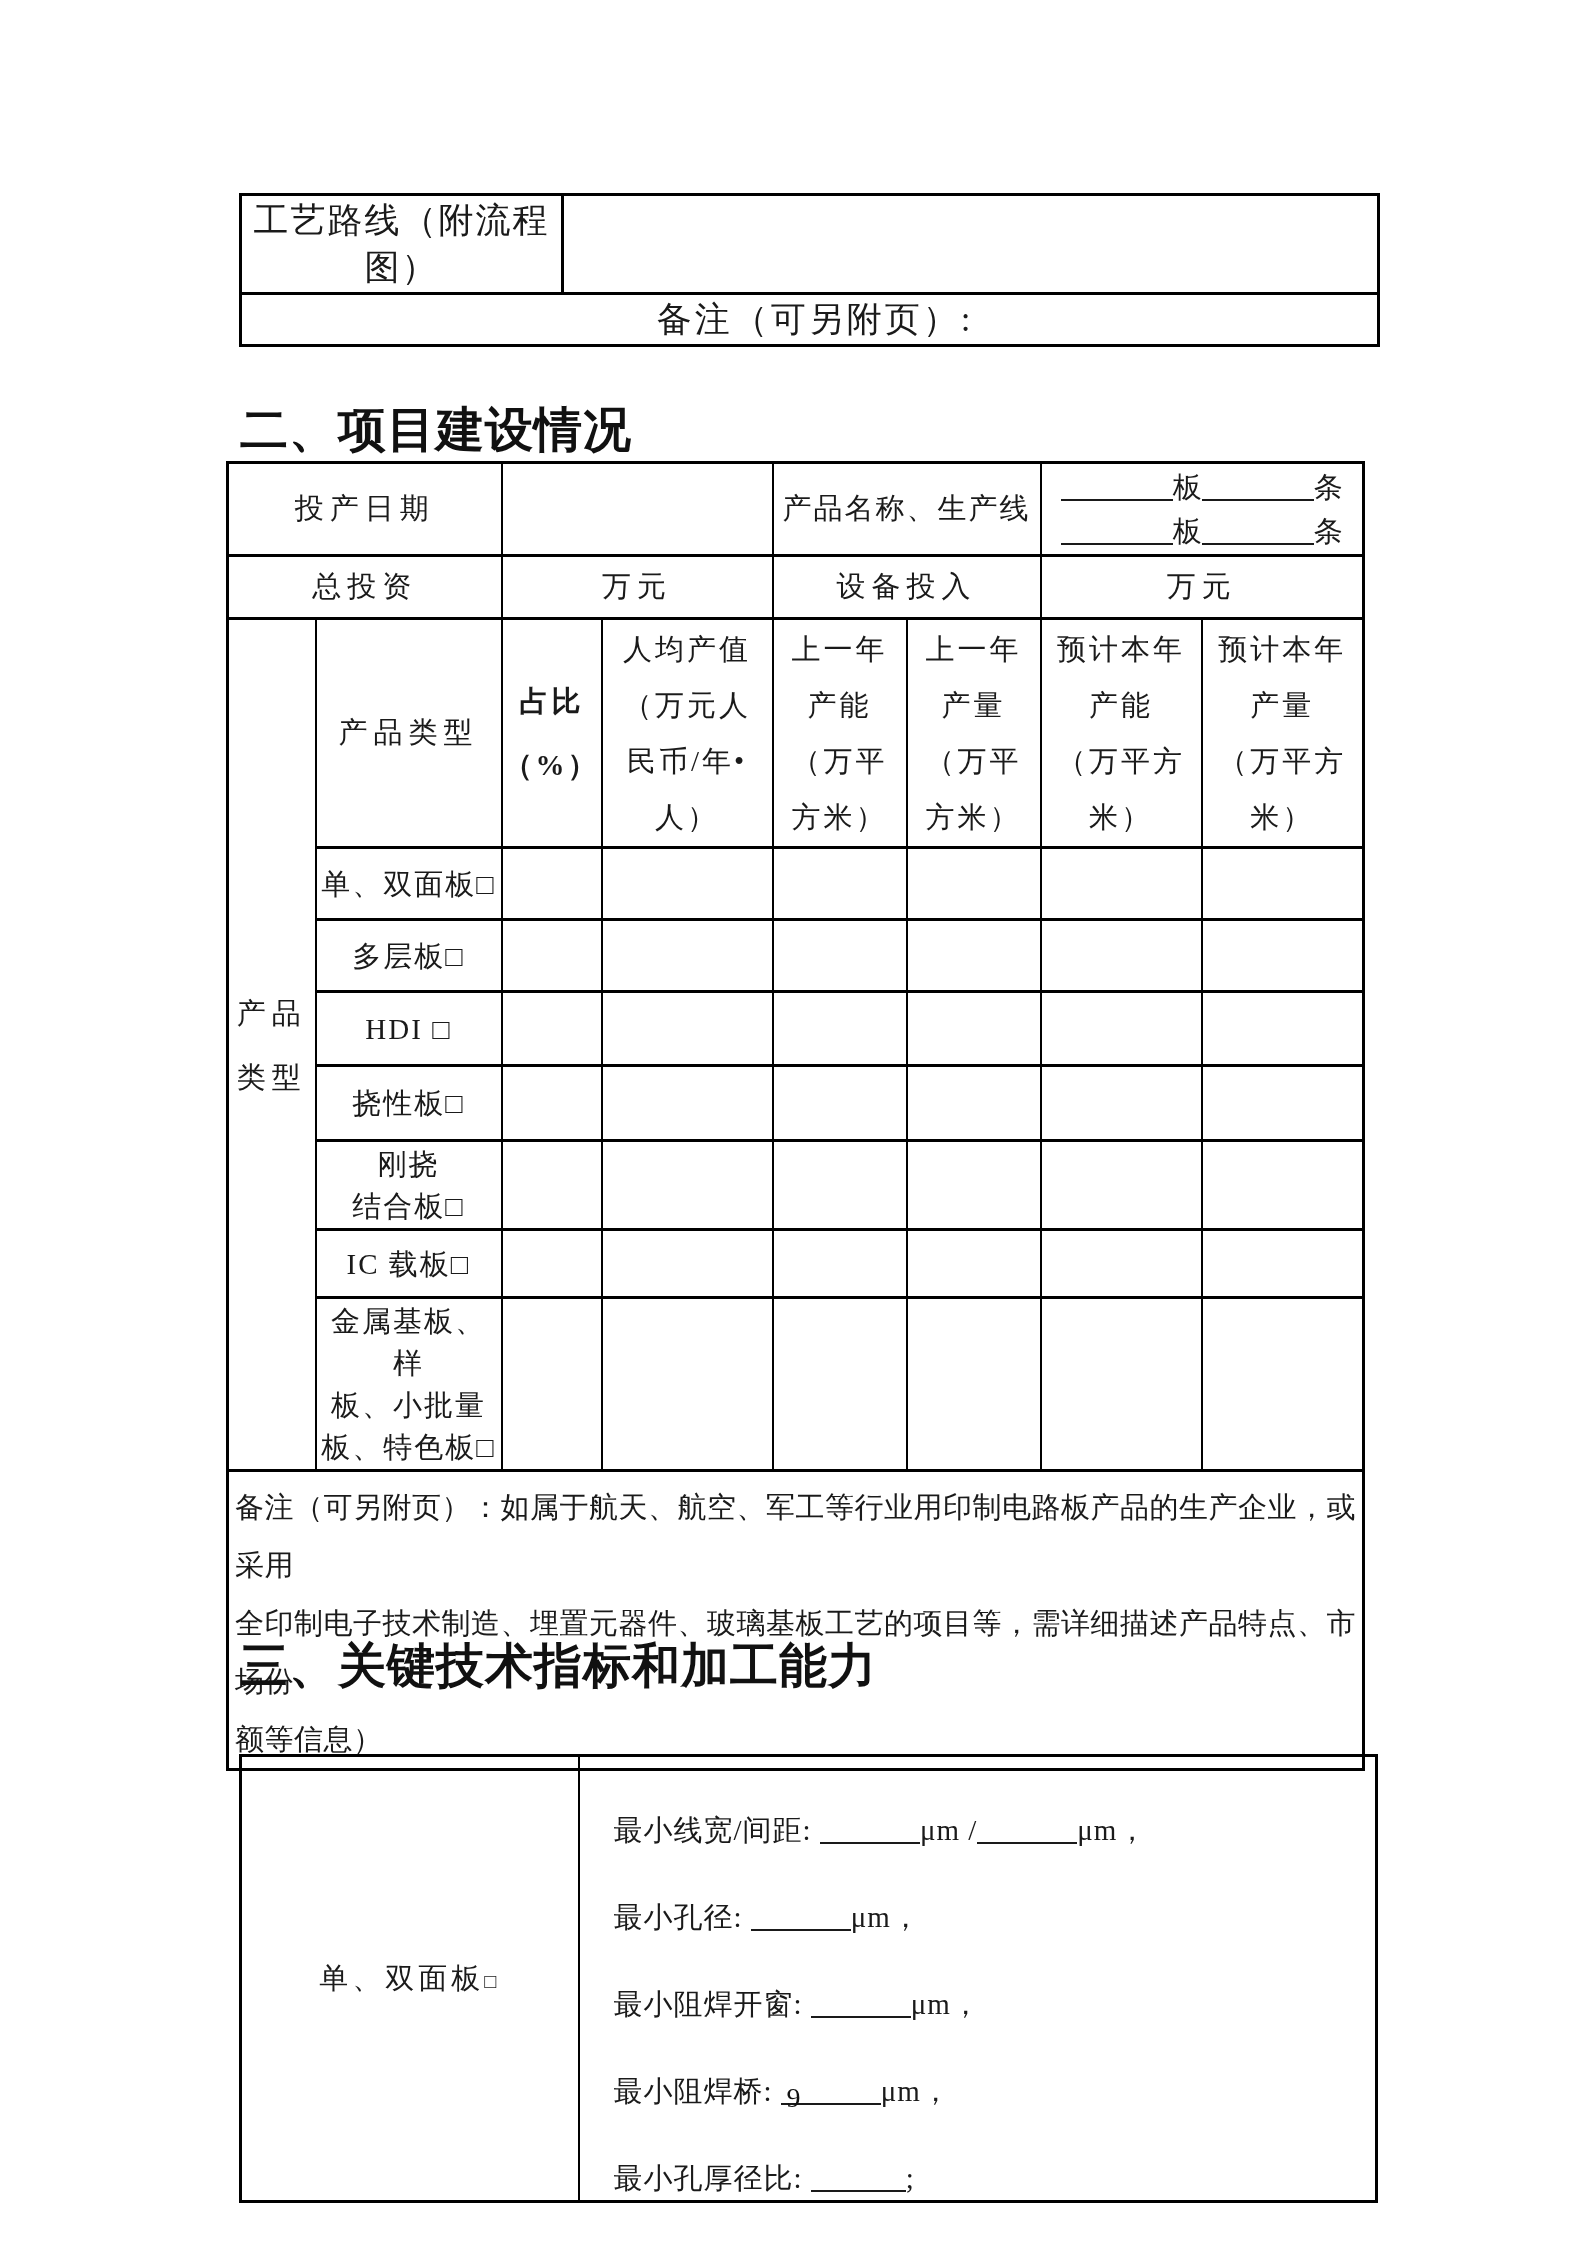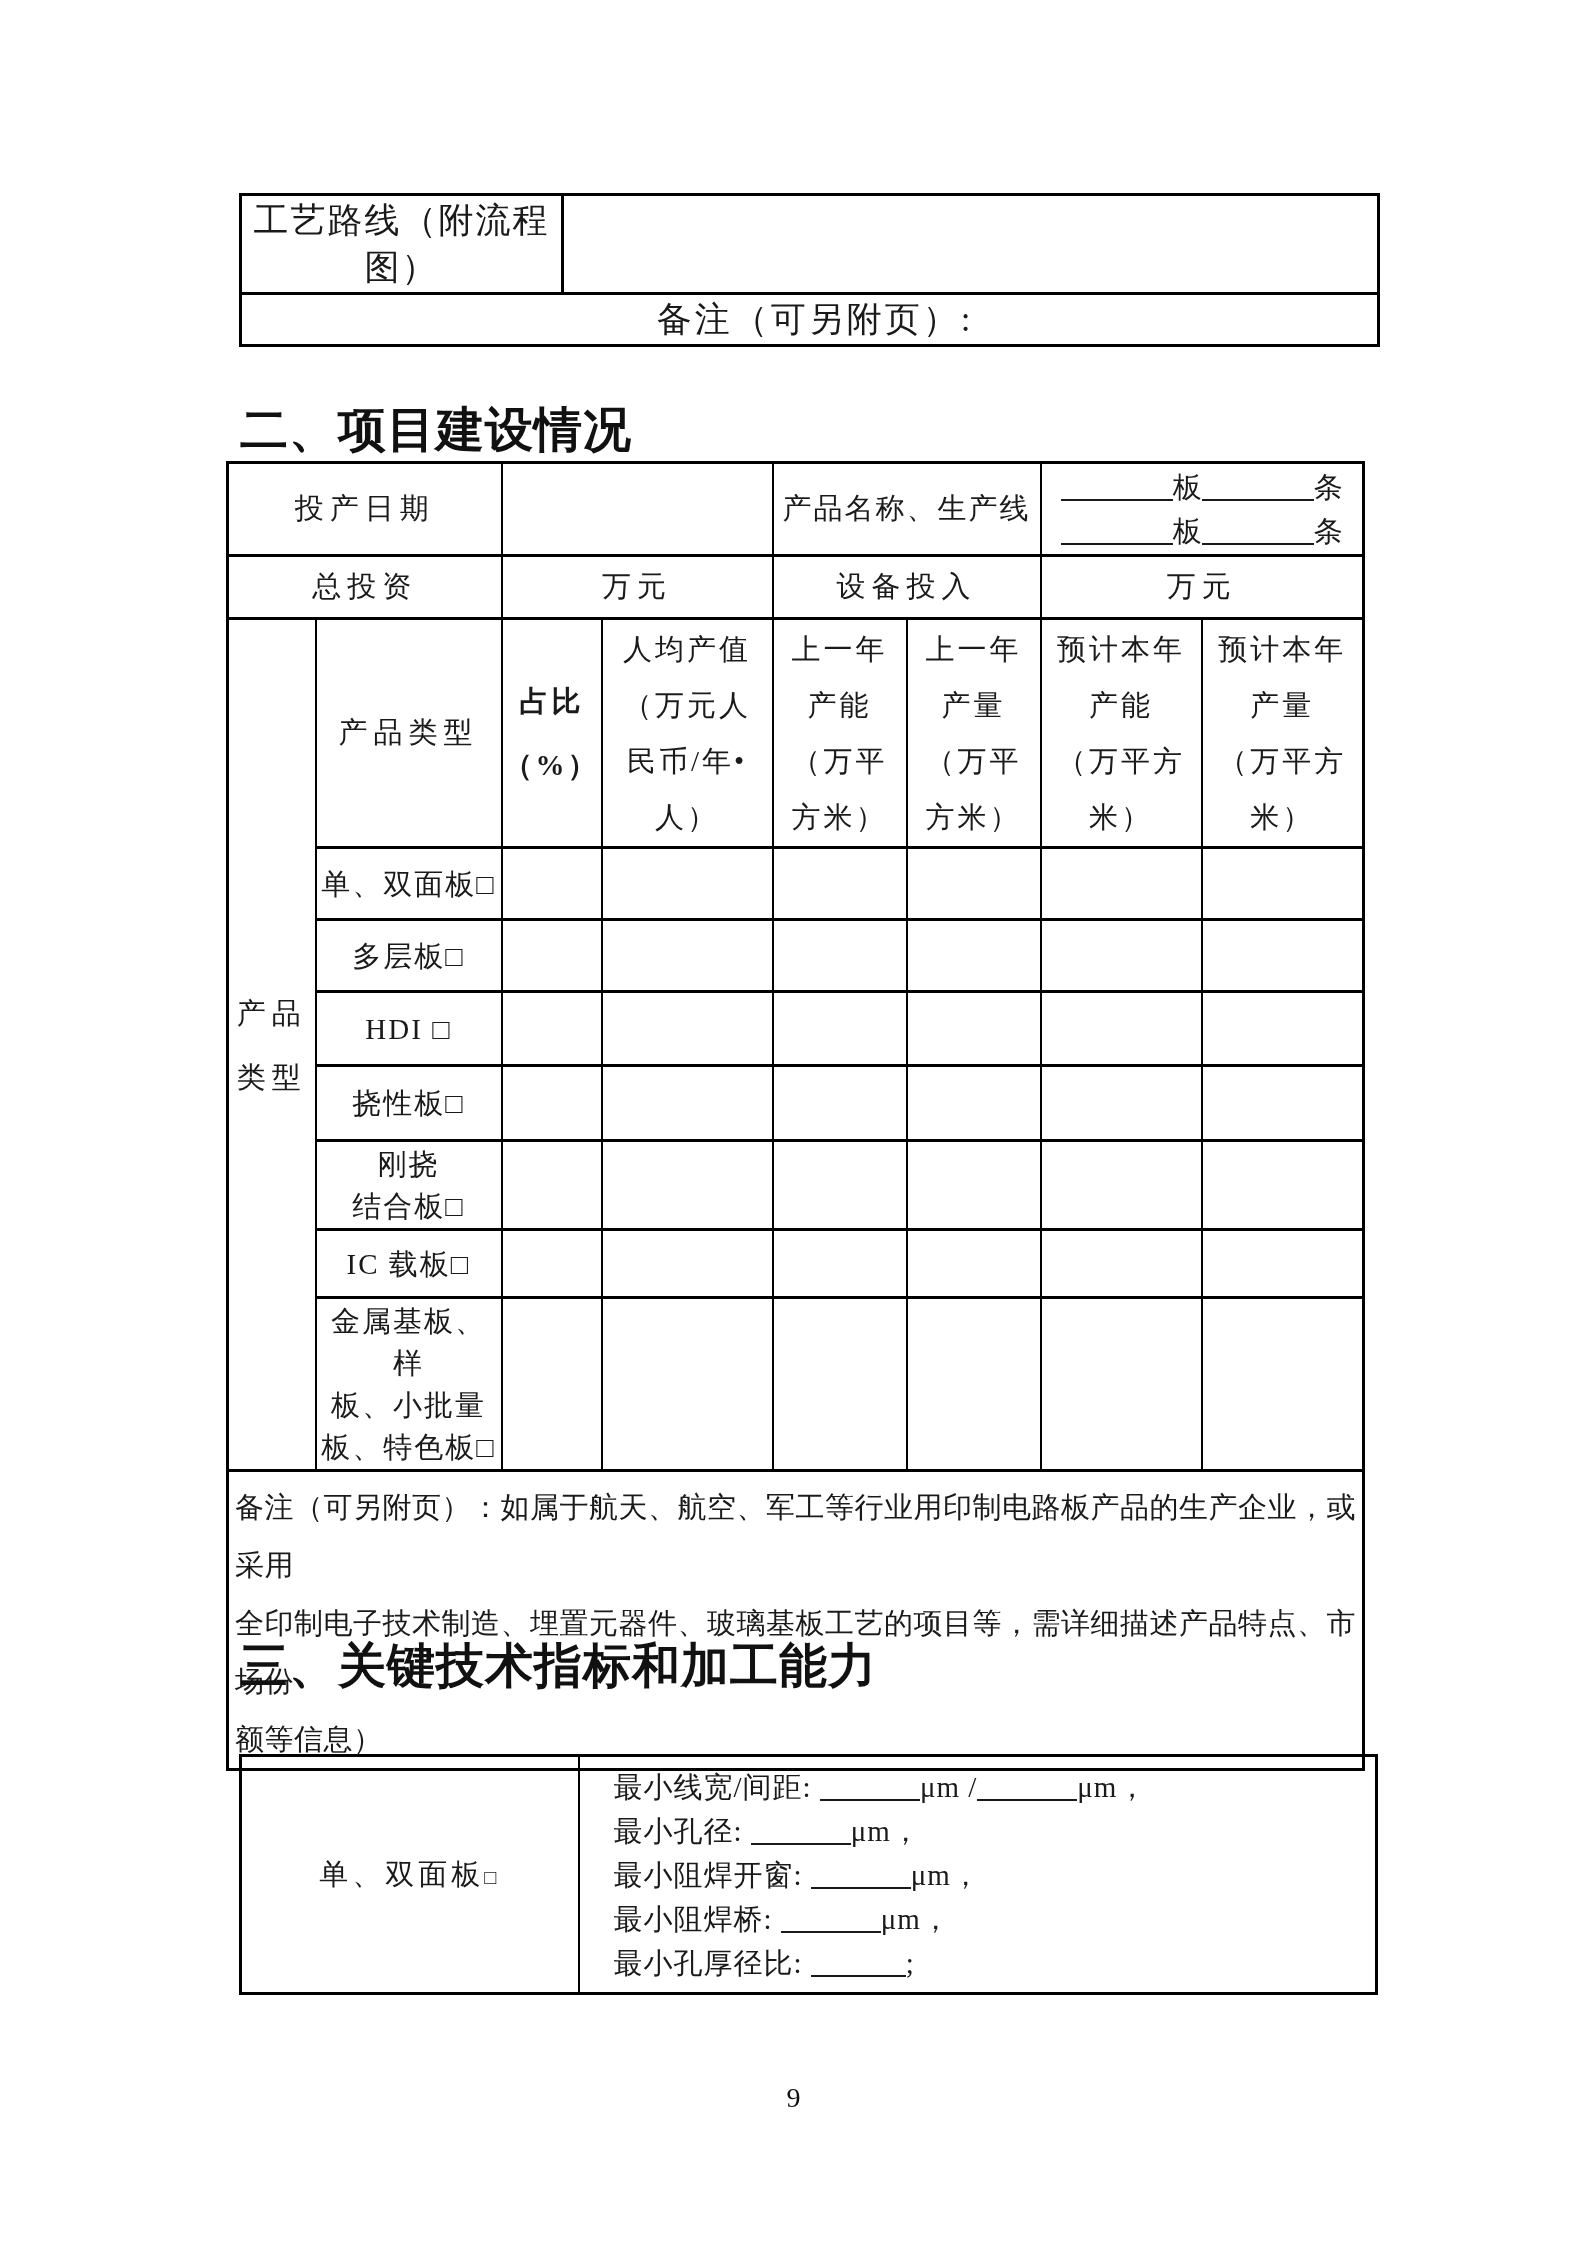--- a/index.html
+++ b/index.html
@@ -49,21 +49,21 @@
     font-size:28px;line-height:58px;
     padding:6px 6px 0 6px;letter-spacing:0.5px;
   }
 
   
   .t3{position:absolute;left:239px;top:1754px;width:1136px;height:241px;border:3px solid #000;}
   .t3 td{border:3px solid #000;border-left-width:2px;border-right-width:2px;font-size:29px;}
   .t3 .cap-label{letter-spacing:4px;}
   .small-box{font-size:20px;}
   .spec-cell{text-align:left;vertical-align:top;padding:8px 0 0 34px;}
-  .spec-line{line-height:44px;white-space:nowrap;letter-spacing:1px;}
+  .spec-line{line-height:44px;white-space:nowrap;letter-spacing:1px;margin-top:43px;}
 
   .page-num{
     position:absolute;left:0;right:0;top:2082px;
     text-align:center;font-size:28px;color:#111;
   }
 </style>
 </head>
 <body>
 
 <div class="page">

